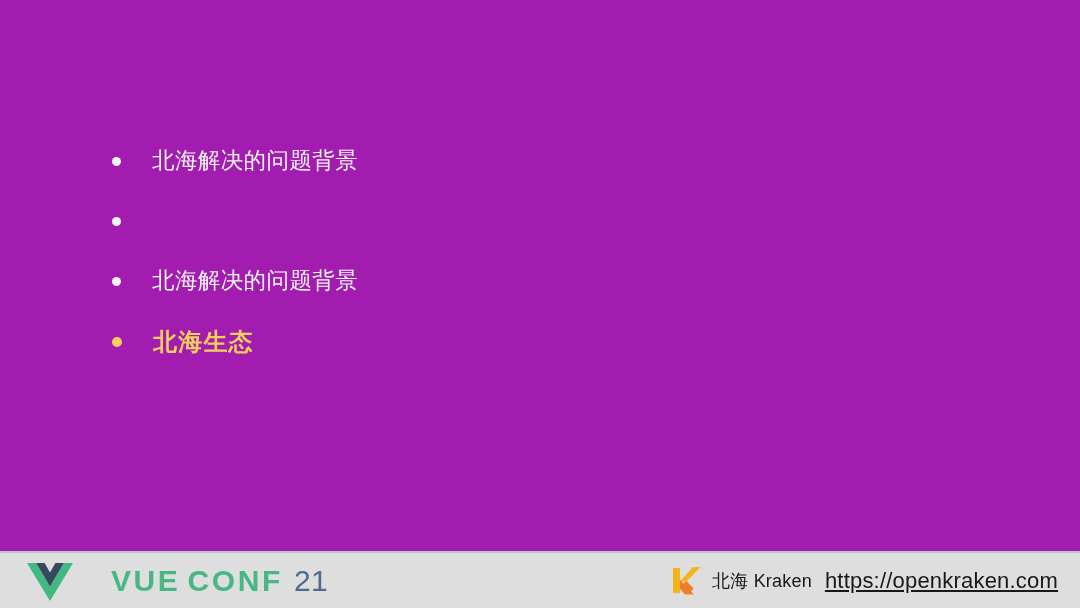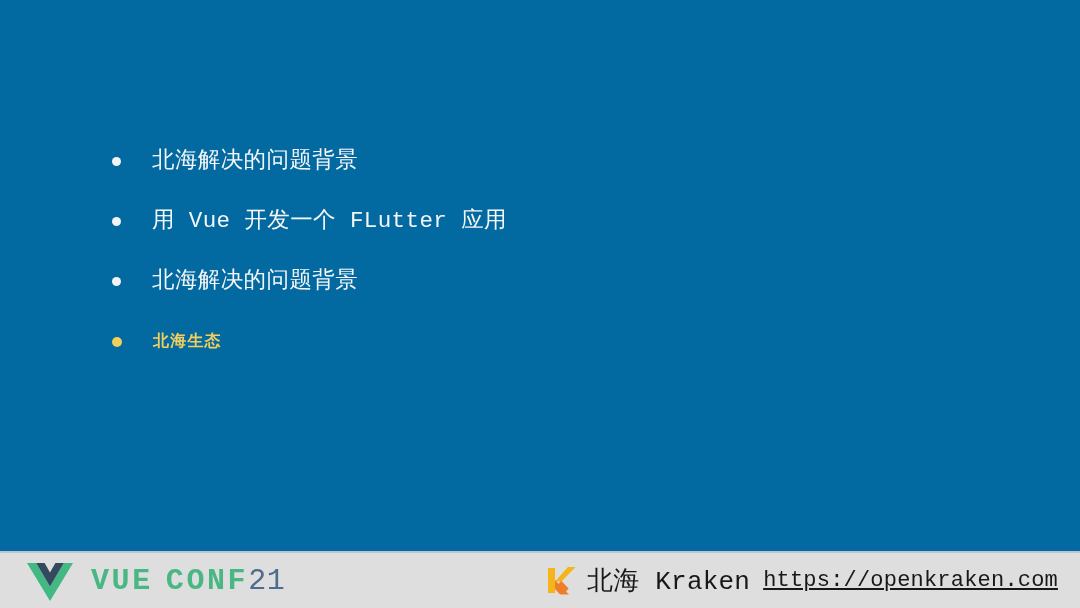--- a/index.html
+++ b/index.html
@@ -12,23 +12,22 @@
 
   body {
     font-family: "Liberation Sans", "DejaVu Sans", sans-serif;
     background: #0b5182;
   }
 
   .slide {
     position: relative;
     width: 1080px;
     height: 608px;
-    background: #0369a1;
+    background: #a21caf;
     overflow: hidden;
-    font-family: Liberation Mono, monospace;
   }
 
   
   .agenda {
     position: absolute;
     left: 0;
     top: 0;
     width: 1080px;
     height: 551px;
     padding: 132px 0 0 112px;
@@ -62,21 +61,21 @@
   
   .agenda-item.is-active .bullet {
     background: #f2ce5c;
     width: 10px;
     height: 10px;
   }
 
   .agenda-item.is-active .agenda-label {
     color: #f2ce5c;
     font-weight: 700;
-    font-size: 16px;
+    font-size: 24px;
     letter-spacing: 1.2px;
   }
 
   
   .footer {
     position: absolute;
     left: 0;
     bottom: 0;
     width: 1080px;
     height: 57px;
@@ -103,47 +102,49 @@
   .vueconf-wordmark {
     display: flex;
     align-items: baseline;
   }
 
   .wm-vue, .wm-conf {
     font-size: 30px;
     font-weight: 700;
     color: #49b783;
     letter-spacing: 2.6px;
-  }
-
-  .wm-conf { margin-left: 13px; }
+    margin-left: 20px;
+  }
+
+  .wm-conf { margin-left: 7px; }
 
   .wm-21 {
     font-size: 30px;
     font-weight: 400;
     color: #4d6c8e;
     letter-spacing: 0.5px;
+    margin-left: 11px;
   }
 
   .footer-right {
     display: flex;
     align-items: center;
     margin-left: auto;
     margin-right: 22px;
   }
 
   .kraken-logo {
     width: 30px;
     height: 31px;
     flex: 0 0 auto;
     margin-right: 11px;
   }
 
   .kraken-name {
-    font-size: 26px;
+    font-size: 18px;
     color: #17181a;
     letter-spacing: 0.2px;
     white-space: nowrap;
   }
 
   .kraken-url {
     font-size: 22px;
     color: #17181a;
     letter-spacing: 0.2px;
     text-decoration: underline;
@@ -159,21 +160,20 @@
 
   <div class="agenda">
 
     <div class="agenda-item">
       <span class="bullet"></span>
       <span class="agenda-label">北海解决的问题背景</span>
     </div>
 
     <div class="agenda-item">
       <span class="bullet"></span>
-      <span class="agenda-label">用 Vue 开发一个 FLutter 应用</span>
     </div>
 
 
     <div class="agenda-item">
       <span class="bullet"></span>
       <span class="agenda-label">北海解决的问题背景</span>
     </div>
 
     <div class="agenda-item is-active">
       <span class="bullet"></span>

